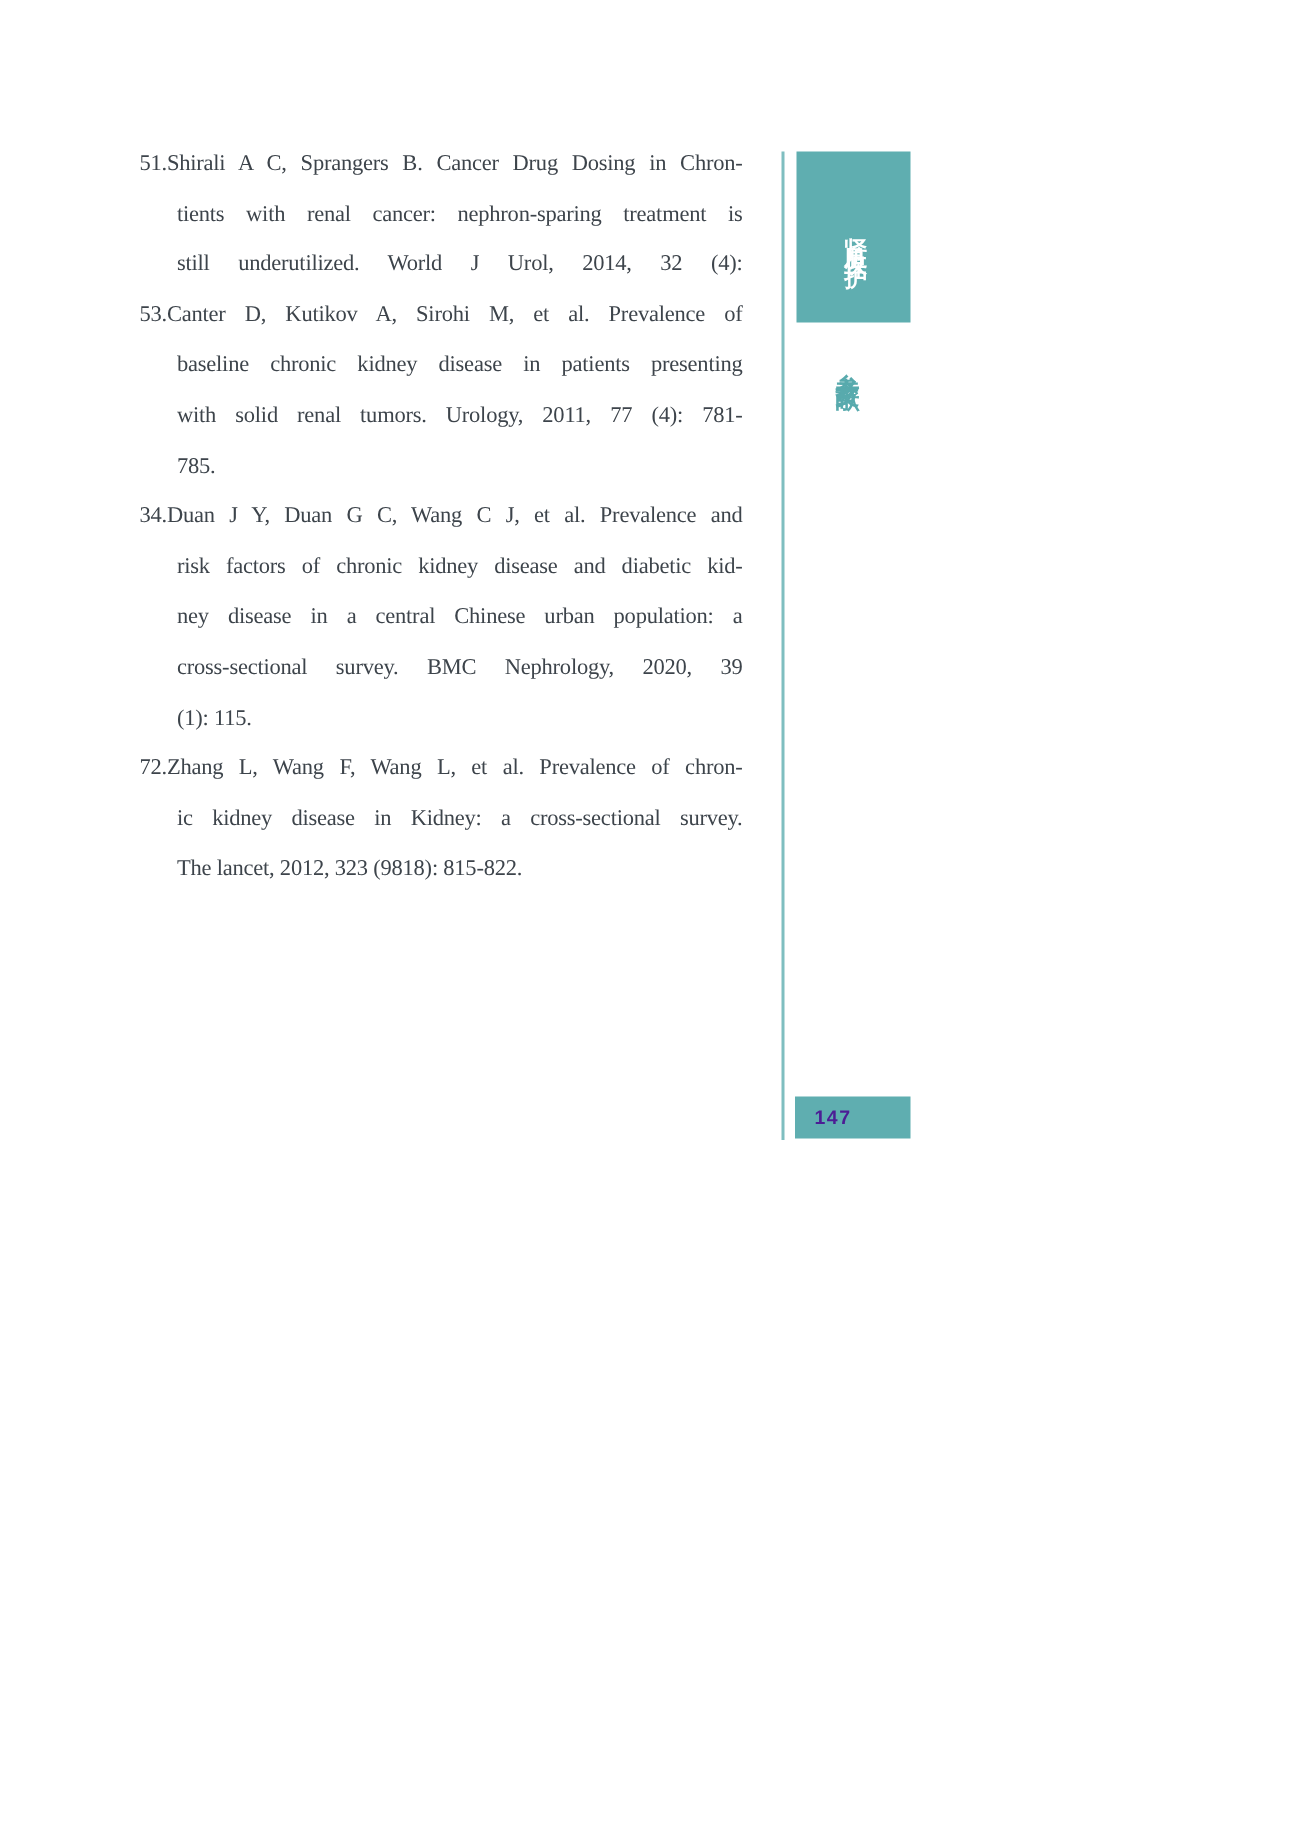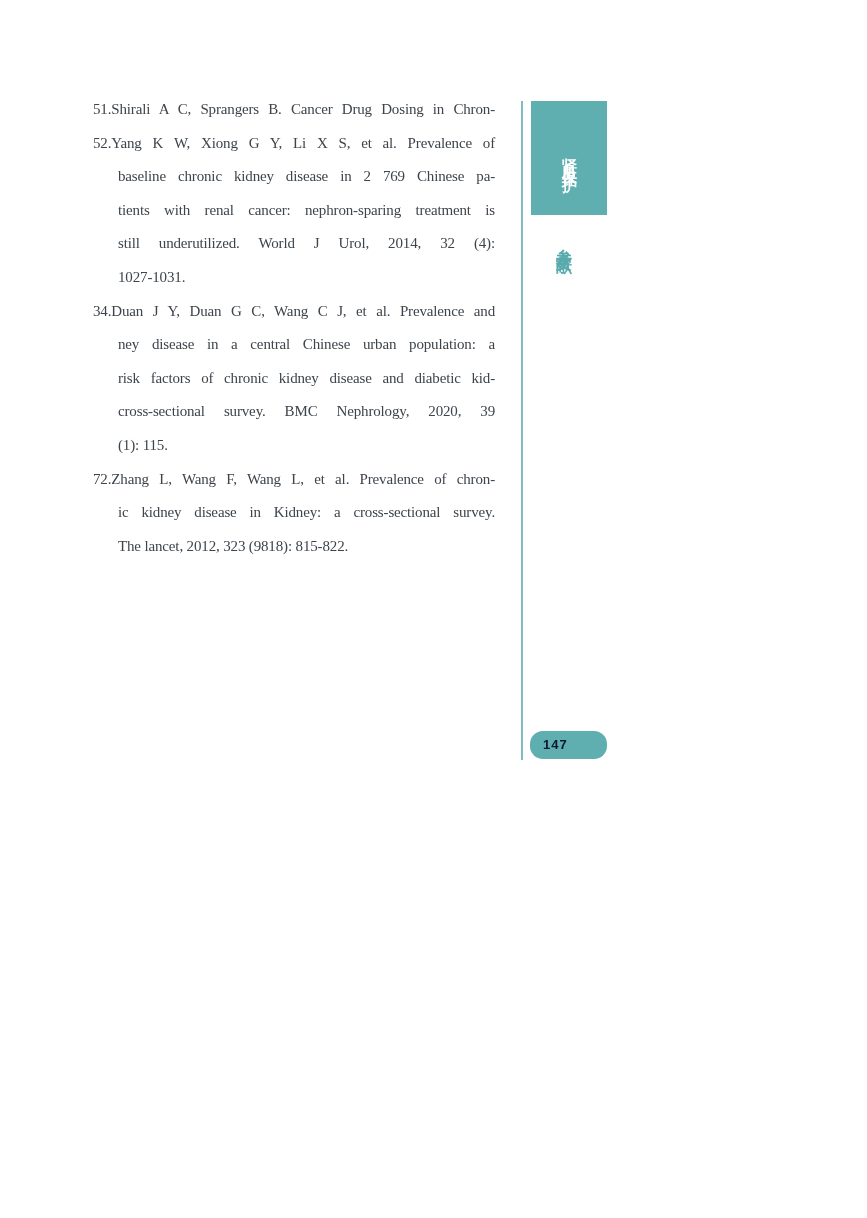--- a/index.html
+++ b/index.html
@@ -72,54 +72,56 @@
     letter-spacing: 3px;
   }
   .page-badge {
     position: absolute;
     left: 530px;
     top: 731px;
     width: 77px;
     height: 28px;
     box-sizing: border-box;
     background: #5faeb0;
-    color: #0f172a;
+    color: #4c1d95;
     font-family: "Liberation Sans", "DejaVu Sans", sans-serif;
     font-size: 13px;
     font-weight: bold;
     line-height: 28px;
     padding-left: 13px;
     letter-spacing: 1px;
-    border-radius: 13px;
   }
 </style>
 </head>
 <body>
 
 <div class="page">
 
   <div class="refs">
 
     <div class="ref">
       <div class="ref-line first fill"><span class="ref-num">51.</span><span>Shirali A C, Sprangers B. Cancer Drug Dosing in Chron-</span></div>
     </div>
 
     <div class="ref">
-      <div class="ref-line first fill"><span class="ref-num">52.</span><span>Yang K W, Xiong G Y, Li X S, et al. Prevalence of</span></div>
-      <div class="ref-line fill">baseline chronic kidney disease in 2 769 Chinese pa-</div>
       <div class="ref-line fill">tients with renal cancer: nephron-sparing treatment is</div>
       <div class="ref-line fill">still underutilized. World J Urol, 2014, 32 (4):</div>
-      <div class="ref-line">1027-1031.</div>
     </div>
 
+    <div class="ref">
+      <div class="ref-line first fill"><span class="ref-num">53.</span><span>Canter D, Kutikov A, Sirohi M, et al. Prevalence of</span></div>
+      <div class="ref-line fill">baseline chronic kidney disease in patients presenting</div>
+      <div class="ref-line fill">with solid renal tumors. Urology, 2011, 77 (4): 781-</div>
+      <div class="ref-line">785.</div>
+    </div>
 
     <div class="ref">
       <div class="ref-line first fill"><span class="ref-num">34.</span><span>Duan J Y, Duan G C, Wang C J, et al. Prevalence and</span></div>
+      <div class="ref-line fill">risk factors of chronic kidney disease and diabetic kid-</div>
       <div class="ref-line fill">ney disease in a central Chinese urban population: a</div>
-      <div class="ref-line fill">risk factors of chronic kidney disease and diabetic kid-</div>
       <div class="ref-line fill">cross-sectional survey. BMC Nephrology, 2020, 39</div>
       <div class="ref-line">(1): 115.</div>
     </div>
 
     <div class="ref">
       <div class="ref-line first fill"><span class="ref-num">72.</span><span>Zhang L, Wang F, Wang L, et al. Prevalence of chron-</span></div>
       <div class="ref-line fill">ic kidney disease in Kidney: a cross-sectional survey.</div>
       <div class="ref-line">The lancet, 2012, 323 (9818): 815-822.</div>
     </div>
 

